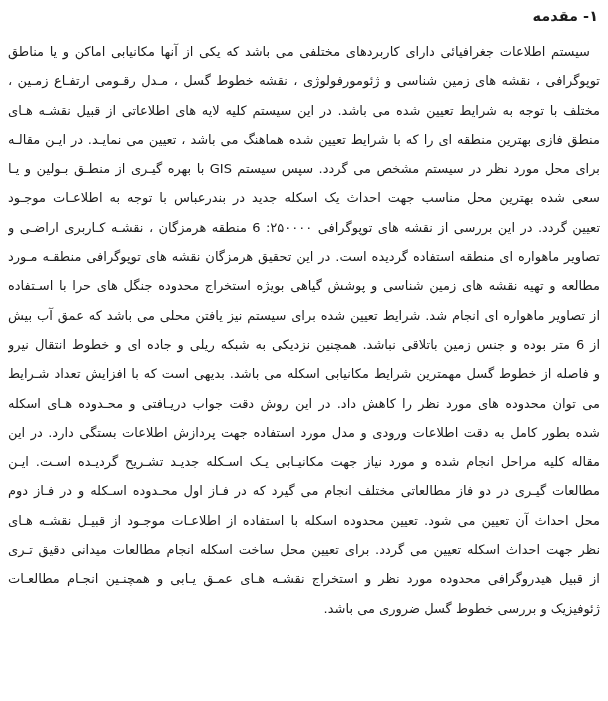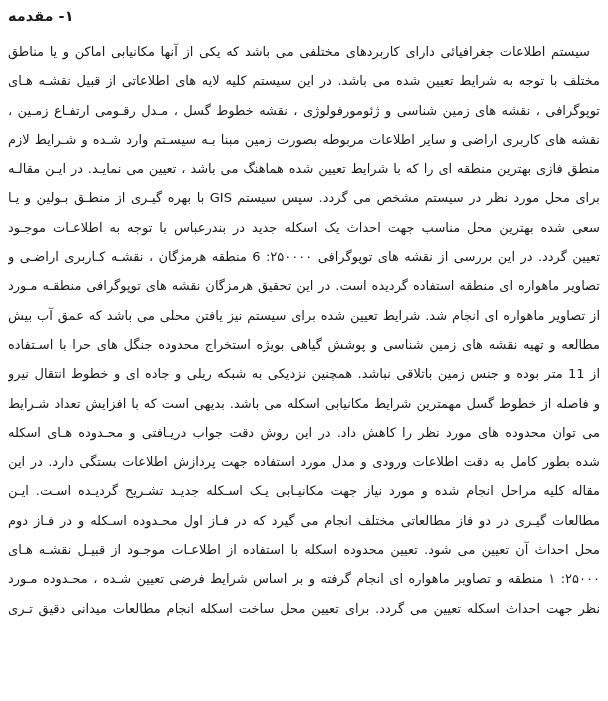--- a/index.html
+++ b/index.html
@@ -19,21 +19,21 @@
     width: 608px;
     height: 701px;
     padding: 5px 8px 0 8px;
     direction: rtl;
     background: #ffffff;
   }
   .heading {
     font-size: 14.5px;
     font-weight: bold;
     margin: 3px 2px 13px 0;
-    text-align: left;
+    text-align: right;
     letter-spacing: 0;
   }
   .para {
     direction: rtl;
   }
   .line {
     font-size: 13px;
     line-height: 29.3px;
     height: 29.3px;
     white-space: nowrap;
@@ -50,33 +50,33 @@
     text-align-last: right;
   }
 </style>
 </head>
 <body>
 
 <div class="page">
   <div class="heading">۱- مقدمه</div>
   <div class="para">
     <div class="line first">سیستم اطلاعات جغرافیائی دارای کاربردهای مختلفی می باشد که یکی از آنها مکانیابی اماکن و یا مناطق</div>
+    <div class="line">توپوگرافی ، نقشه های زمین شناسی و ژئومورفولوژی ، نقشه خطوط گسل ، مـدل رقـومی ارتفـاع زمـین ،</div>
     <div class="line">مختلف با توجه به شرایط تعیین شده می باشد. در این سیستم کلیه لایه های اطلاعاتی از قبیل نقشـه هـای</div>
-    <div class="line">توپوگرافی ، نقشه های زمین شناسی و ژئومورفولوژی ، نقشه خطوط گسل ، مـدل رقـومی ارتفـاع زمـین ،</div>
-    <div class="line">نقشه های کاربری اراضی و سایر اطلاعات مربوطه بصورت زمین مبنا بـه سیسـتم وارد شـده و شـرایط لازم</div>
     <div class="line">منطق فازی بهترین منطقه ای را که با شرایط تعیین شده هماهنگ می باشد ، تعیین می نمایـد. در ایـن مقالـه</div>
     <div class="line">برای محل مورد نظر در سیستم مشخص می گردد. سپس سیستم GIS با بهره گیـری از منطـق بـولین و یـا</div>
     <div class="line">سعی شده بهترین محل مناسب جهت احداث یک اسکله جدید در بندرعباس با توجه به اطلاعـات موجـود</div>
     <div class="line">تعیین گردد. در این بررسی از نقشه های توپوگرافی ۲۵۰۰۰۰: 6 منطقه هرمزگان ، نقشـه کـاربری اراضـی و</div>
     <div class="line">تصاویر ماهواره ای منطقه استفاده گردیده است. در این تحقیق هرمزگان نقشه های توپوگرافی منطقـه مـورد</div>
+    <div class="line">مطالعه و تهیه نقشه های زمین شناسی و پوشش گیاهی بویژه استخراج محدوده جنگل های حرا با اسـتفاده</div>
     <div class="line">از تصاویر ماهواره ای انجام شد. شرایط تعیین شده برای سیستم نیز یافتن محلی می باشد که عمق آب بیش</div>
-    <div class="line">مطالعه و تهیه نقشه های زمین شناسی و پوشش گیاهی بویژه استخراج محدوده جنگل های حرا با اسـتفاده</div>
-    <div class="line">از 11 متر بوده و جنس زمین باتلاقی نباشد. همچنین نزدیکی به شبکه ریلی و جاده ای و خطوط انتقال نیرو</div>
+    <div class="line">از 6 متر بوده و جنس زمین باتلاقی نباشد. همچنین نزدیکی به شبکه ریلی و جاده ای و خطوط انتقال نیرو</div>
     <div class="line">و فاصله از خطوط گسل مهمترین شرایط مکانیابی اسکله می باشد. بدیهی است که با افزایش تعداد شـرایط</div>
     <div class="line">می توان محدوده های مورد نظر را کاهش داد. در این روش دقت جواب دریـافتی و محـدوده هـای اسکله</div>
     <div class="line">شده بطور کامل به دقت اطلاعات ورودی و مدل مورد استفاده جهت پردازش اطلاعات بستگی دارد. در این</div>
     <div class="line">مقاله کلیه مراحل انجام شده و مورد نیاز جهت مکانیـابی یـک اسـکله جدیـد تشـریح گردیـده اسـت. ایـن</div>
     <div class="line">مطالعات گیـری در دو فاز مطالعاتی مختلف انجام می گیرد که در فـاز اول محـدوده اسـکله و در فـاز دوم</div>
     <div class="line">محل احداث آن تعیین می شود. تعیین محدوده اسکله با استفاده از اطلاعـات موجـود از قبیـل نقشـه هـای</div>
-    <div class="line">۲۵۰۰۰: ۱ منطقه و تصاویر ماهواره ای انجام گرفته و بر اساس شرایط فرضی تعیین شـده ، محـدوده مـورد</div>
     <div class="line">نظر جهت احداث اسکله تعیین می گردد. برای تعیین محل ساخت اسکله انجام مطالعات میدانی دقیق تـری</div>
+    <div class="line">از قبیل هیدروگرافی محدوده مورد نظر و استخراج نقشـه هـای عمـق یـابی و همچنـین انجـام مطالعـات</div>
+    <div class="line last">ژئوفیزیک و بررسی خطوط گسل ضروری می باشد.</div>
   </div>
 </div>
 
 </body></html>

